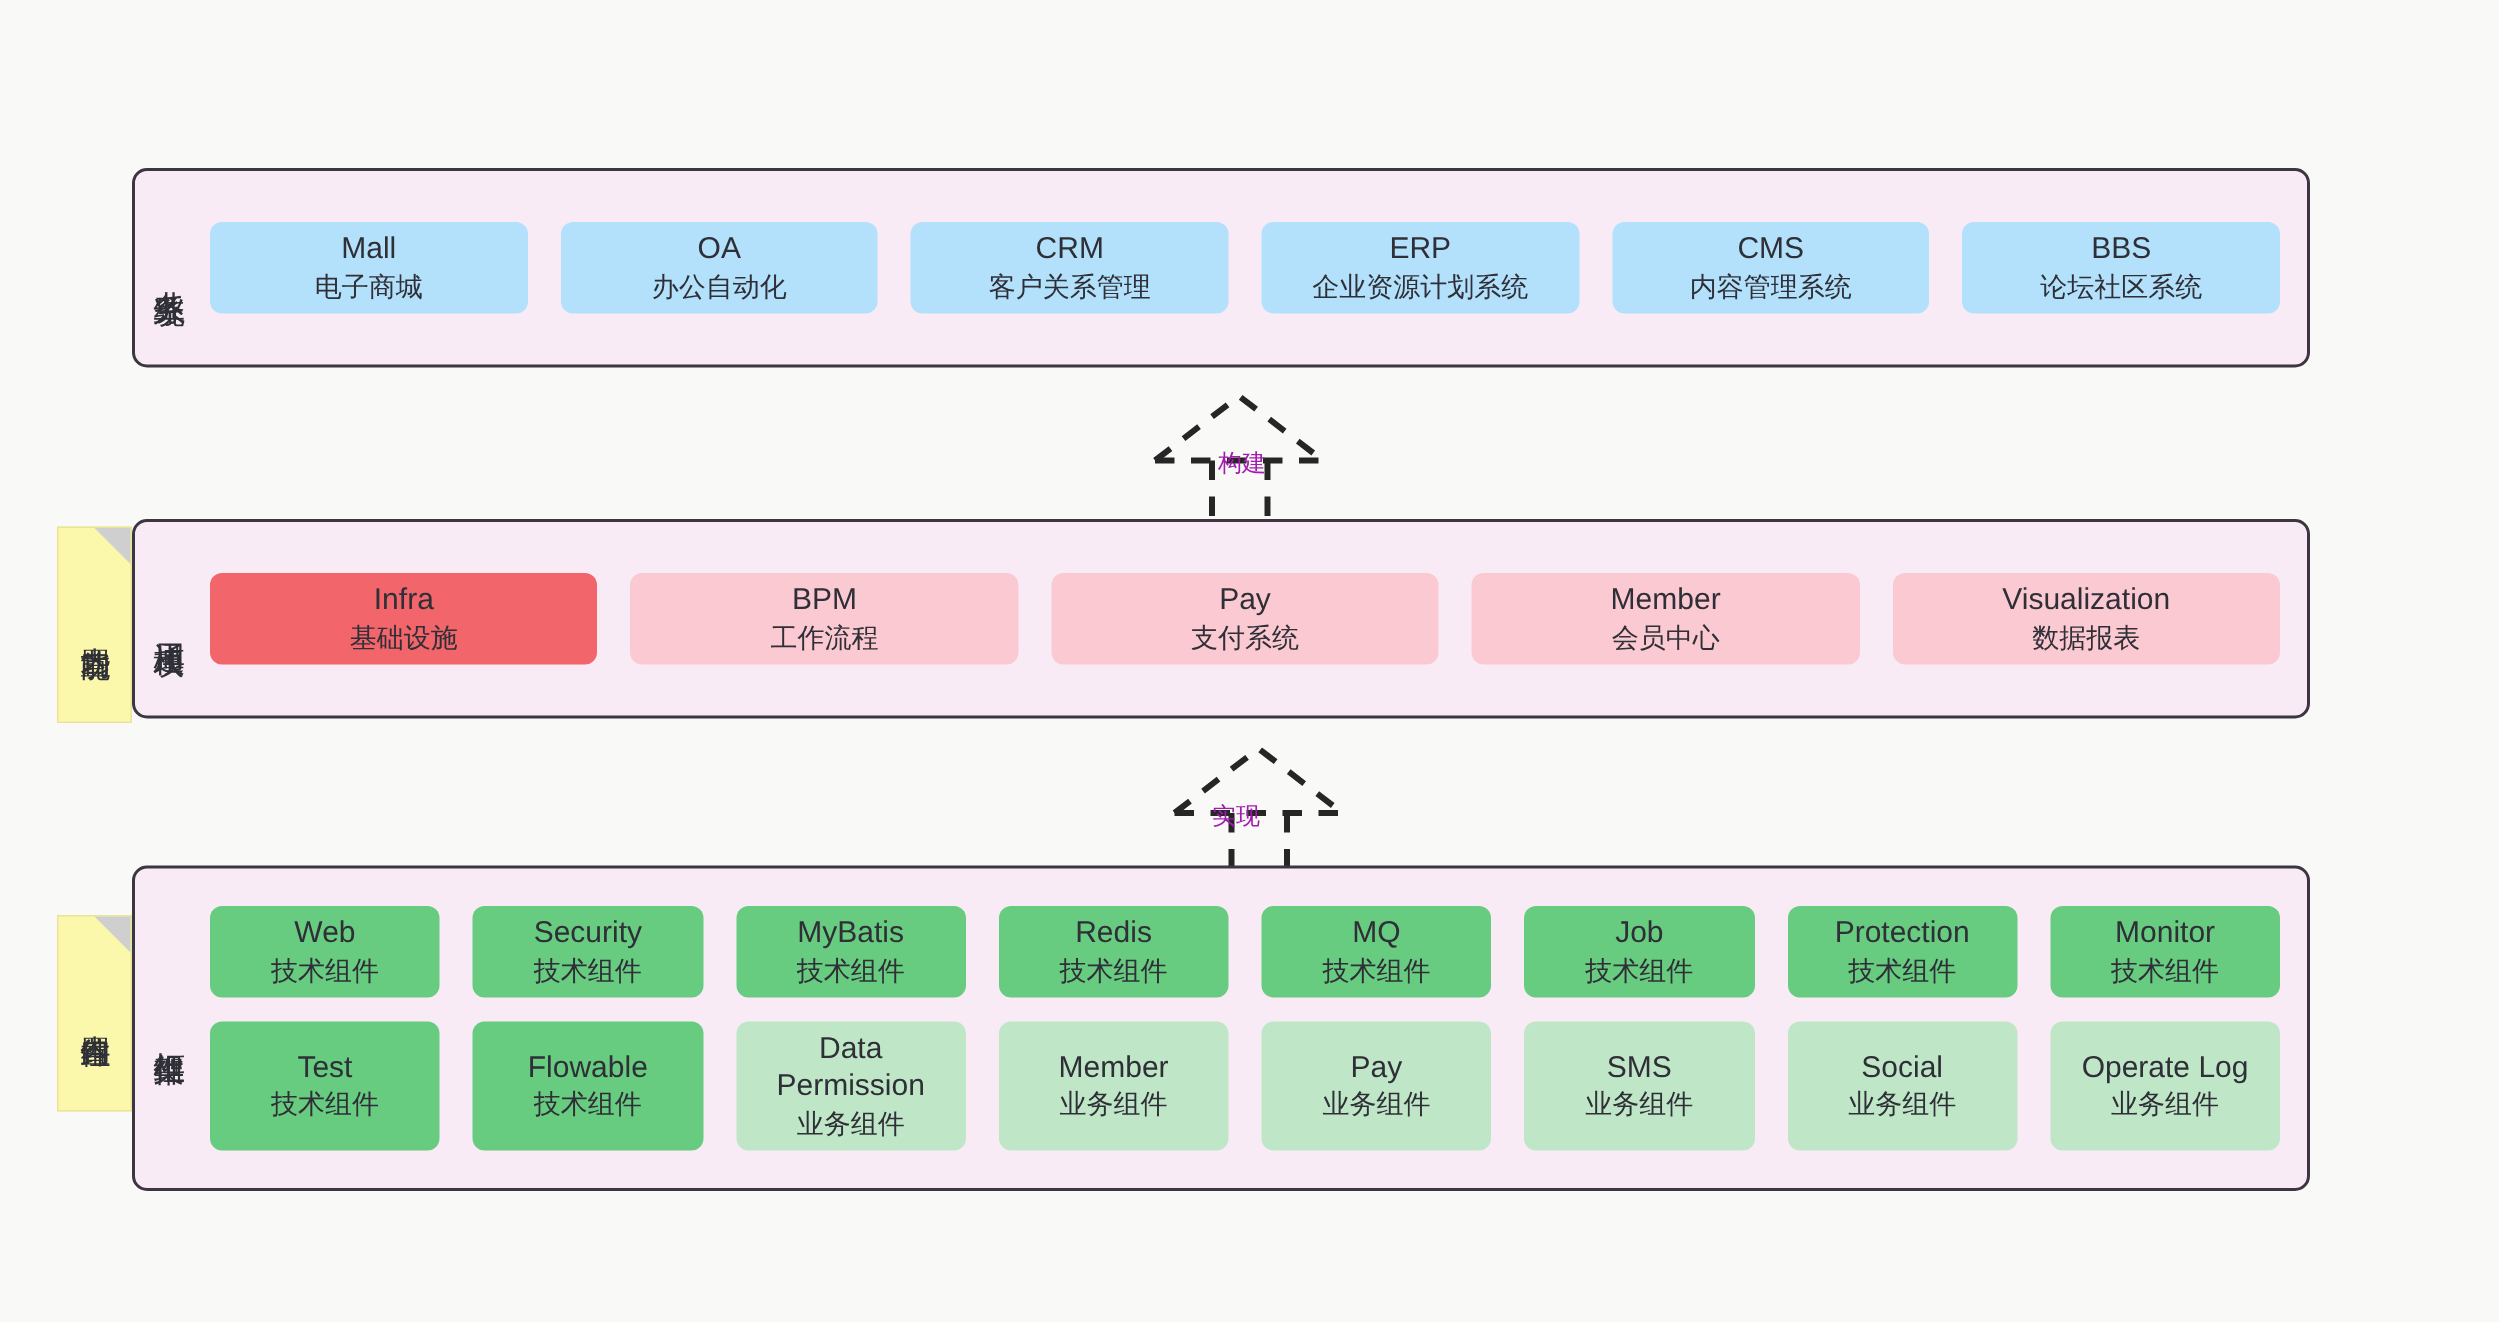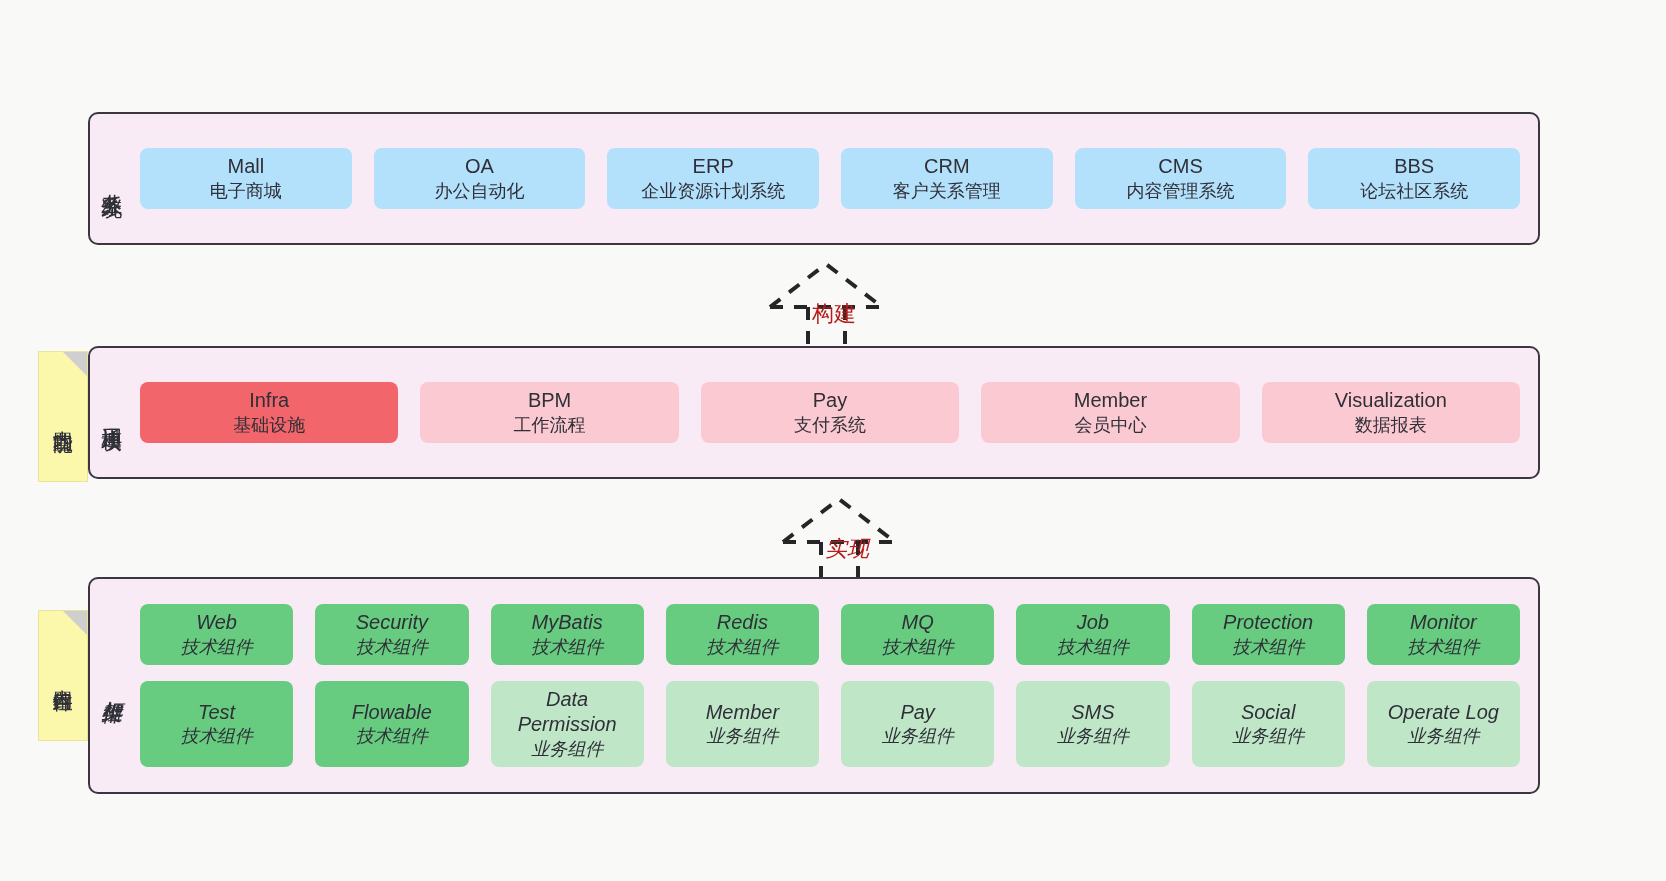--- a/index.html
+++ b/index.html
@@ -94,22 +94,22 @@
     top:0;right:0;
     width:0;height:0;
     border-top:24px solid #cfcfcf;
     border-left:24px solid transparent;
   }
 
   
   .connector{position:absolute;}
   .conn-label{
     position:absolute;
-    font-size:22px;
-    color:#b91c1c;
+    font-size:16px;
+    color:#a21caf;
     white-space:nowrap;
     background:transparent;
   }
 </style>
 </head>
 <body>
 
 <div class="canvas">
 
   <div class="layer" id="layer-business" style="left:88px;top:112px;width:1452px;height:133px;">
@@ -118,26 +118,26 @@
       <div class="row">
         <div class="cell c-blue">
           <span class="en">Mall</span>
           <span class="cn">电子商城</span>
         </div>
         <div class="cell c-blue">
           <span class="en">OA</span>
           <span class="cn">办公自动化</span>
         </div>
         <div class="cell c-blue">
+          <span class="en">CRM</span>
+          <span class="cn">客户关系管理</span>
+        </div>
+        <div class="cell c-blue">
           <span class="en">ERP</span>
           <span class="cn">企业资源计划系统</span>
-        </div>
-        <div class="cell c-blue">
-          <span class="en">CRM</span>
-          <span class="cn">客户关系管理</span>
         </div>
         <div class="cell c-blue">
           <span class="en">CMS</span>
           <span class="cn">内容管理系统</span>
         </div>
         <div class="cell c-blue">
           <span class="en">BBS</span>
           <span class="cn">论坛社区系统</span>
         </div>
       </div>
@@ -187,29 +187,29 @@
     </div>
   </div>
 
   <div class="connector" style="left:768px;top:490px;width:160px;height:95px;">
     <svg width="160" height="95" viewBox="0 0 160 95">
       <path d="M 15 52 L 71 9 L 127 52" fill="none" stroke="#262626" stroke-width="4" stroke-dasharray="13 11" stroke-linecap="butt"></path>
       <path d="M 15 52 L 127 52" fill="none" stroke="#262626" stroke-width="4" stroke-dasharray="13 11"></path>
       <path d="M 53 52 L 53 95" fill="none" stroke="#262626" stroke-width="4" stroke-dasharray="13 11"></path>
       <path d="M 90 52 L 90 95" fill="none" stroke="#262626" stroke-width="4" stroke-dasharray="13 11"></path>
     </svg>
-    <span class="conn-label" style="left:57px;top:44px;font-style:italic;">实现</span>
+    <span class="conn-label" style="left:40px;top:44px;">实现</span>
   </div>
 
   <div class="note" style="left:38px;top:610px;width:50px;height:131px;">
     <span class="fold"></span>
     <span>内置组件</span>
   </div>
 
-  <div class="layer" id="layer-framework" style="left:88px;top:577px;width:1452px;height:217px;font-style:italic;">
+  <div class="layer" id="layer-framework" style="left:88px;top:577px;width:1452px;height:217px;">
     <div class="layer-title">框架组件</div>
     <div class="layer-body">
       <div class="row">
         <div class="cell c-green">
           <span class="en">Web</span>
           <span class="cn">技术组件</span>
         </div>
         <div class="cell c-green">
           <span class="en">Security</span>
           <span class="cn">技术组件</span>

